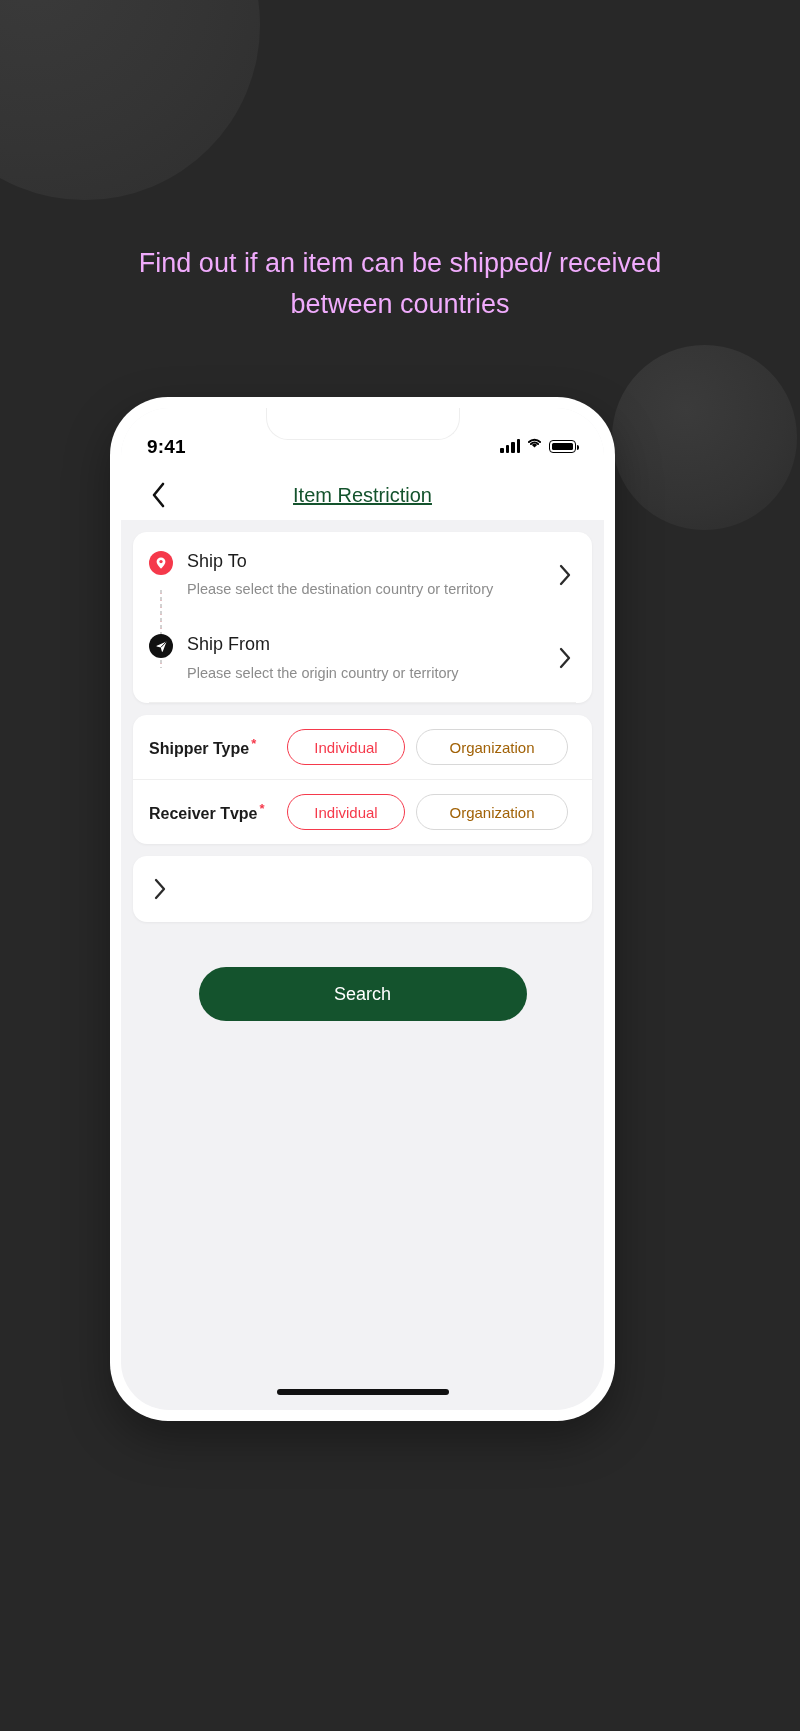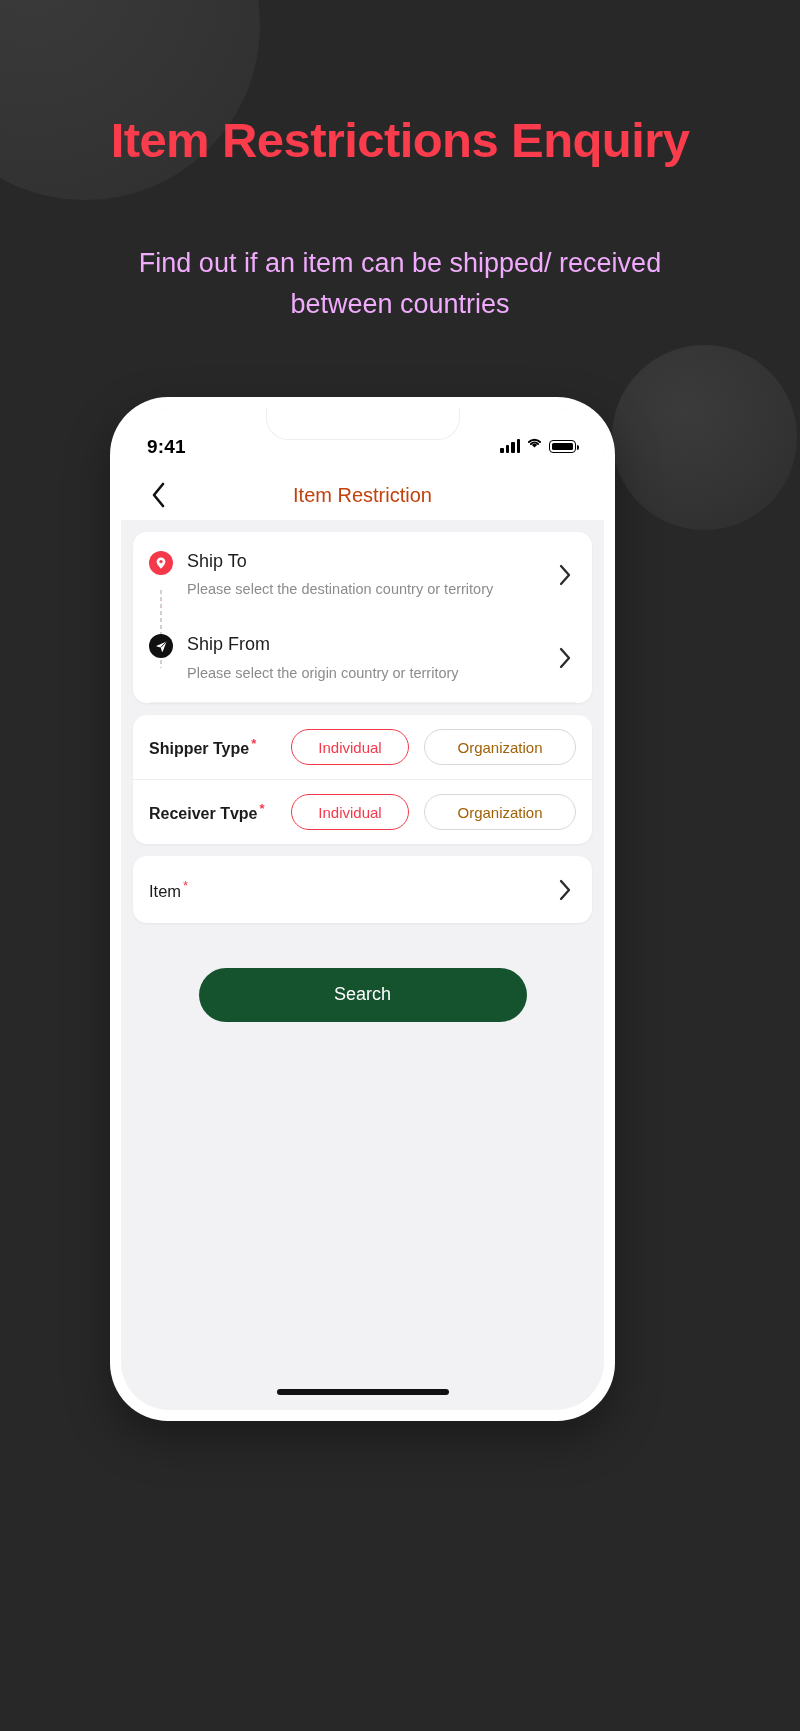--- a/index.html
+++ b/index.html
@@ -137,21 +137,22 @@
     position: absolute;
     left: 22px; top: 50%;
     transform: translateY(-50%);
     width: 30px; height: 30px;
     display: flex; align-items: center; justify-content: center;
     cursor: pointer;
   }
   .nav-title {
     font-size: 20px;
     font-weight: 500;
-    color: #c2410c;
+    color: #14532d;
+    text-decoration: underline;
   }
 
   .content { padding: 0 12px; }
 
   .card {
     background: #fff;
     border-radius: 14px;
     box-shadow: 0 1px 3px rgba(0,0,0,0.05);
     margin-top: 12px;
   }
@@ -207,21 +208,20 @@
     content: "";
     position: absolute; inset: 0;
     background-image: repeating-linear-gradient(to bottom, transparent 0 4px, #fff 4px 7px);
   }
 
   
   .type-row {
     display: flex;
     align-items: center;
     padding: 14px 16px;
-    justify-content: space-between;
   }
   .type-row + .type-row { border-top: 1px solid #efefef; }
   .type-label {
     font-size: 16px;
     font-weight: 700;
     color: #1c1c1c;
     width: 138px;
     flex: 0 0 auto;
   }
   .req { color: #f5394b; font-size: 13px; margin-left: 2px; vertical-align: super; }
@@ -280,21 +280,20 @@
   }
 </style>
 </head>
 <body>
 
 <div class="stage">
 
   <div class="blob-tl"></div>
   <div class="blob-br"></div>
 
-  <div class="hero-title">Item Restrictions Enquiry</div>
   <div class="hero-sub">Find out if an item can be shipped/ received between countries</div>
 
   <div class="phone">
     <div class="screen">
 
       <div class="statusbar">
         <div class="notch"></div>
         <div class="sb-time">9:41</div>
         <div class="sb-icons">
           <span class="bars">
@@ -375,21 +374,20 @@
           </div>
           <div class="type-row">
             <span class="type-label"><span>Receiver Tvpe</span><span class="req">*</span></span>
             <span class="pill sel">Individual</span>
             <span class="pill unsel">Organization</span>
           </div>
         </div>
 
         <div class="card">
           <div class="item-row">
-            <span class="item-label"><span>Item</span><span class="req">*</span></span>
             <span class="chev-r">
               <svg width="13" height="22" viewBox="0 0 13 22">
                 <path d="M2 2 L10 11 L2 20" stroke="#2b2b2b" stroke-width="2.3" fill="none" stroke-linecap="round" stroke-linejoin="round"></path>
               </svg>
             </span>
           </div>
         </div>
 
         <div class="search-wrap">
           <button class="search-btn">Search</button>

